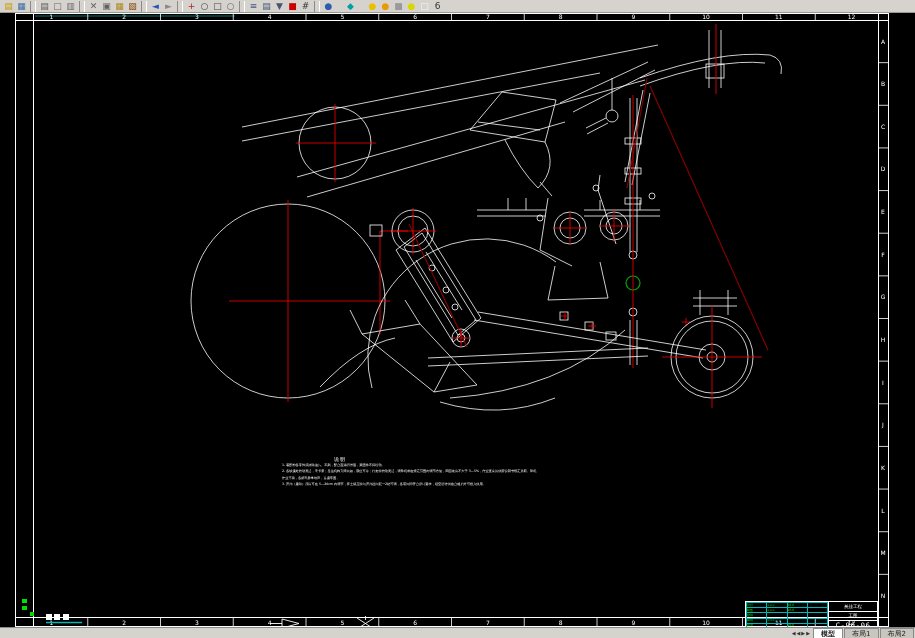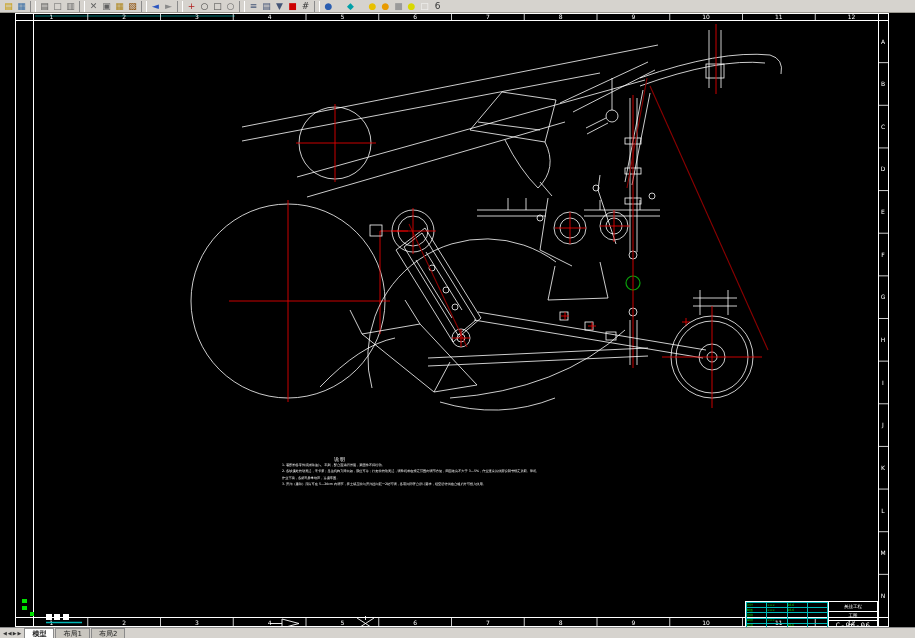--- a/index.html
+++ b/index.html
@@ -35,21 +35,21 @@
     padding:0;overflow:hidden;white-space:nowrap;}
   #tb-right{position:absolute;left:82px;top:0;width:49px;height:27px;
     border-left:1px solid #fff;box-sizing:border-box;color:#fff;text-align:center;}
   #tb-right .r1{height:9px;border-bottom:1px solid #fff;font-size:4.5px;line-height:9px;overflow:hidden;}
   #tb-right .r2{height:8px;border-bottom:1px solid #fff;font-size:4.5px;line-height:8px;overflow:hidden;}
   #tb-right .r3{height:9px;font-size:7.5px;line-height:9px;
     font-family:"DejaVu Sans Mono",monospace;letter-spacing:.5px;overflow:hidden;}
 
   
   #tabbar{position:absolute;left:0;bottom:0;width:915px;height:10px;background:#d6d3ce;
-    border-top:1px solid #8a8a8a;display:flex;align-items:flex-start;font-size:7px;color:#222;}
+    border-top:1px solid #8a8a8a;display:flex;align-items:flex-start;font-size:7px;color:#222;justify-content:flex-end;}
   #tabnav{display:flex;gap:1px;padding:1px 3px 0 3px;}
   .tn{font-size:5px;line-height:8px;color:#333;}
   .tab{padding:0 7px;line-height:11px;border:1px solid #8a8a8a;border-bottom:none;
     background:#c9c6bf;margin-right:1px;white-space:nowrap;}
   .tab.active{background:#ffffff;font-weight:bold;}
 </style>
 </head>
 <body>
 
 <div id="app">

